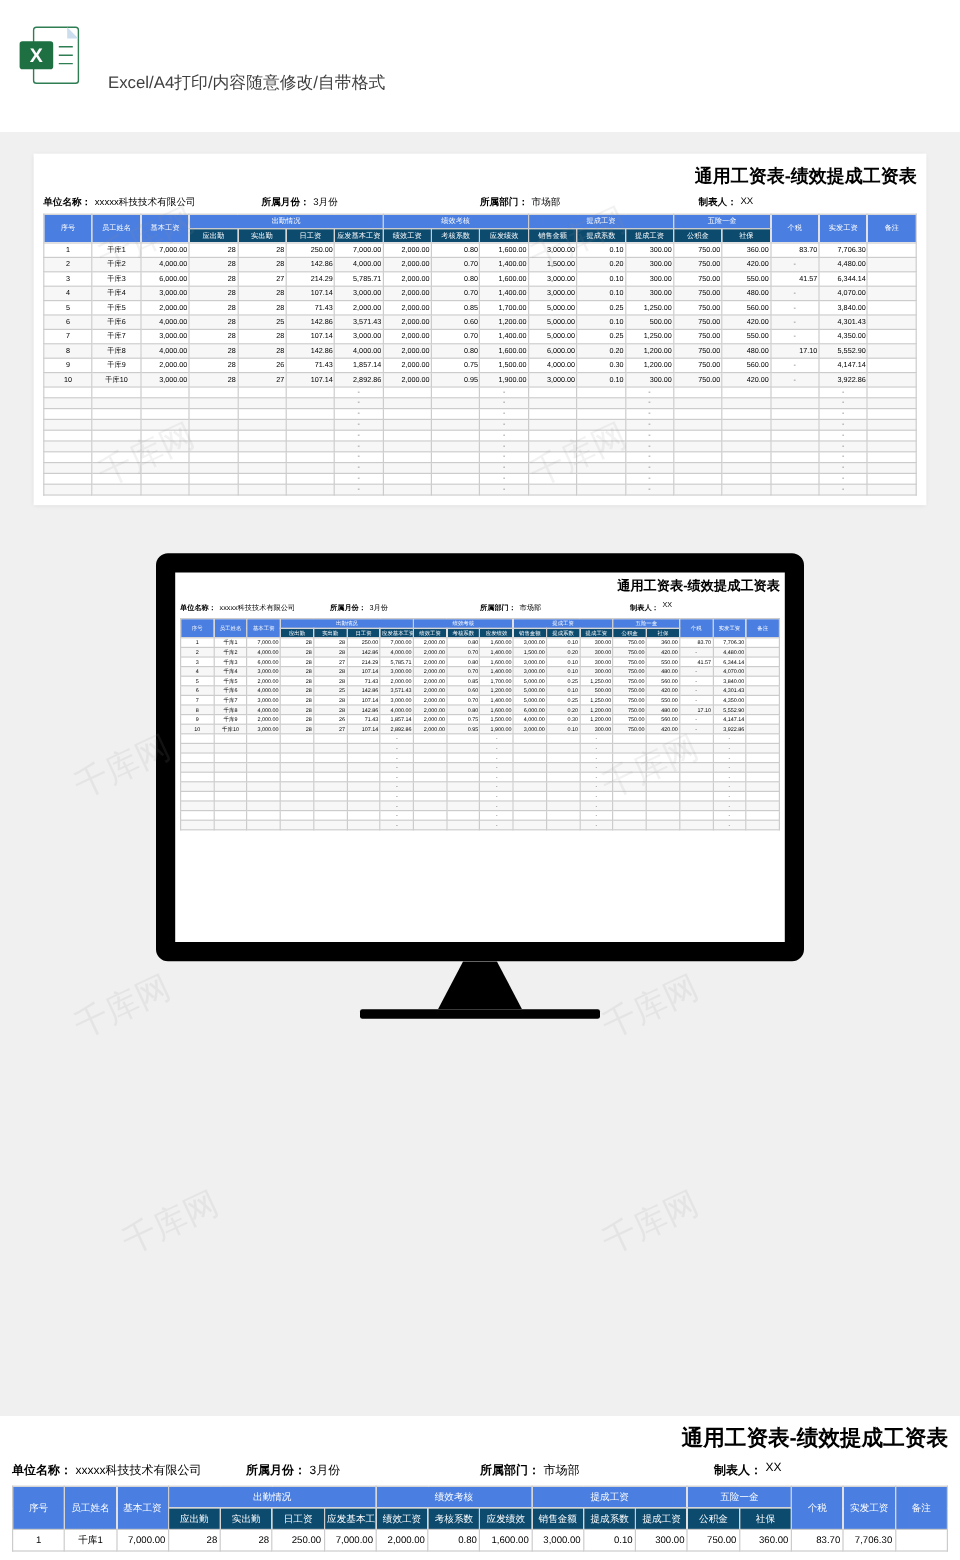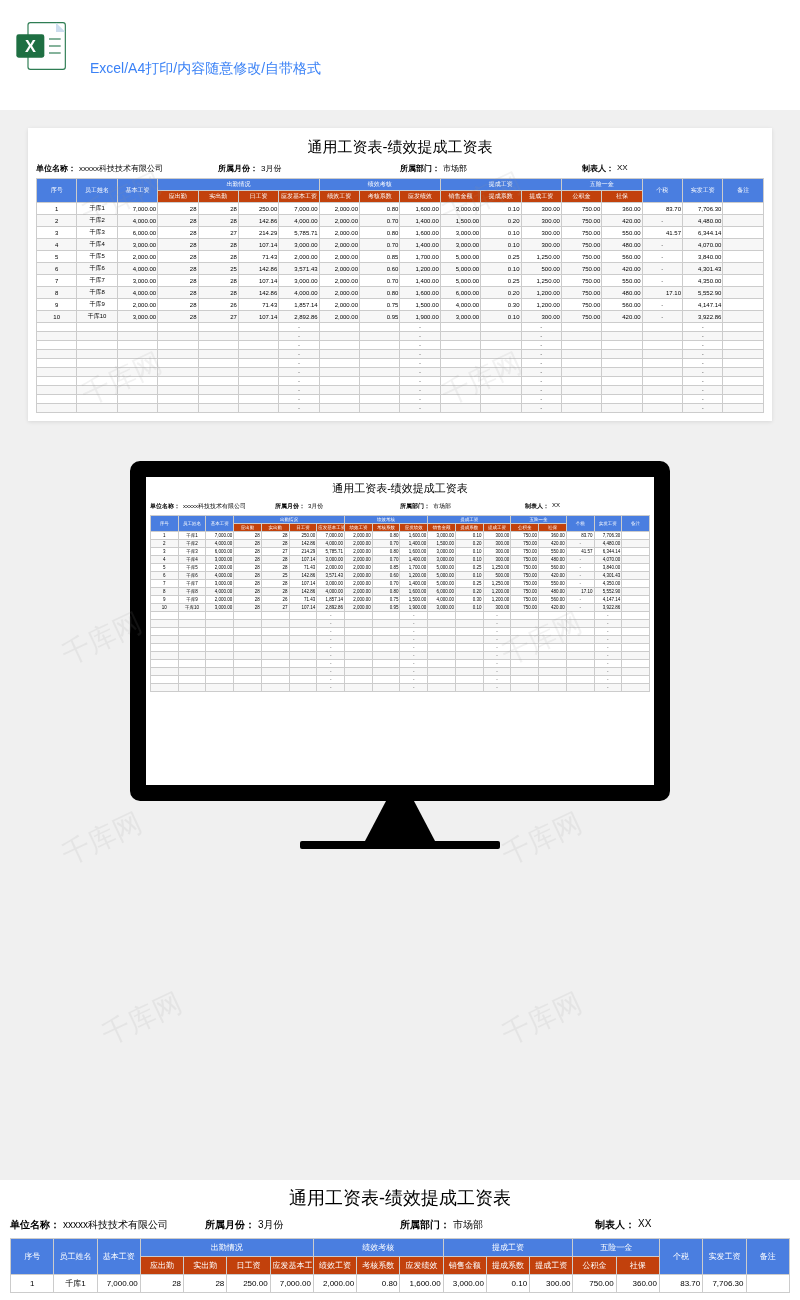--- a/index.html
+++ b/index.html
@@ -2,32 +2,32 @@
 <html><head>
 <meta charset="utf-8">
 <style>
   * { box-sizing: border-box; margin: 0; padding: 0; }
   body { width: 800px; height: 1300px; background: #f0f0f0; font-family: "Microsoft YaHei", Arial, sans-serif; overflow: hidden; position: relative; }
   
   .top-banner { background: #fff; height: 110px; padding: 12px 20px 0 12px; position: relative; }
   .excel-icon { width: 56px; height: 56px; position: absolute; left: 14px; top: 18px; }
   .excel-icon svg { width: 100%; height: 100%; }
   .banner-title { font-size: 30px; color: #333; position: absolute; left: 90px; top: 14px; letter-spacing: 1px; font-weight: 400; white-space: nowrap; }
-  .banner-sub { font-size: 14px; color: #3b82f6; position: absolute; left: 90px; top: 60px; }
+  .banner-sub { font-size: 14px; color: #404040; position: absolute; left: 90px; top: 60px; }
   
   .sheet-wrap { background: #fff; margin: 18px 28px 0 28px; padding: 10px 8px 8px 8px; box-shadow: 0 1px 4px rgba(0,0,0,.1); }
-  .sheet-title { text-align: center; font-size: 15px; font-weight: 400; margin-bottom: 6px; }
+  .sheet-title { text-align: right; font-size: 15px; font-weight: 700; margin-bottom: 6px; }
   .meta-row { display: flex; font-size: 8px; margin-bottom: 4px; }
   .meta-row .pair { flex: 1; display: flex; }
   .meta-row .lbl { font-weight: 700; margin-right: 3px; white-space: nowrap; }
   
   .tbl { border-collapse: collapse; width: 100%; font-size: 6px; table-layout: fixed; }
   .tbl th, .tbl td { border: 1px solid #ccc; padding: 1px 1px; text-align: center; overflow: hidden; white-space: nowrap; }
   .tbl thead th { background: #4a7ee0; color: #fff; font-weight: 400; }
-  .tbl thead tr:nth-child(2) th { background: #c2410c; }
+  .tbl thead tr:nth-child(2) th { background: #0c4a6e; }
   .tbl tbody tr:nth-child(even) { background: #f7f7f7; }
   .tbl td.r { text-align: right; }
   .tbl td.dash { text-align: center; color: #666; }
   
   .monitor-section { text-align: center; margin-top: 40px; }
   .monitor { display: inline-block; position: relative; }
   .monitor-frame { width: 540px; height: 340px; border: 16px solid #000; border-radius: 10px; background: #fff; overflow: hidden; padding: 4px; }
   .monitor-stand { width: 70px; height: 40px; background: #000; margin: 0 auto; clip-path: polygon(30% 0, 70% 0, 100% 100%, 0 100%); }
   .monitor-base { width: 200px; height: 8px; background: #000; margin: 0 auto; border-radius: 2px; }
   .monitor .sheet-title { font-size: 11px; }

